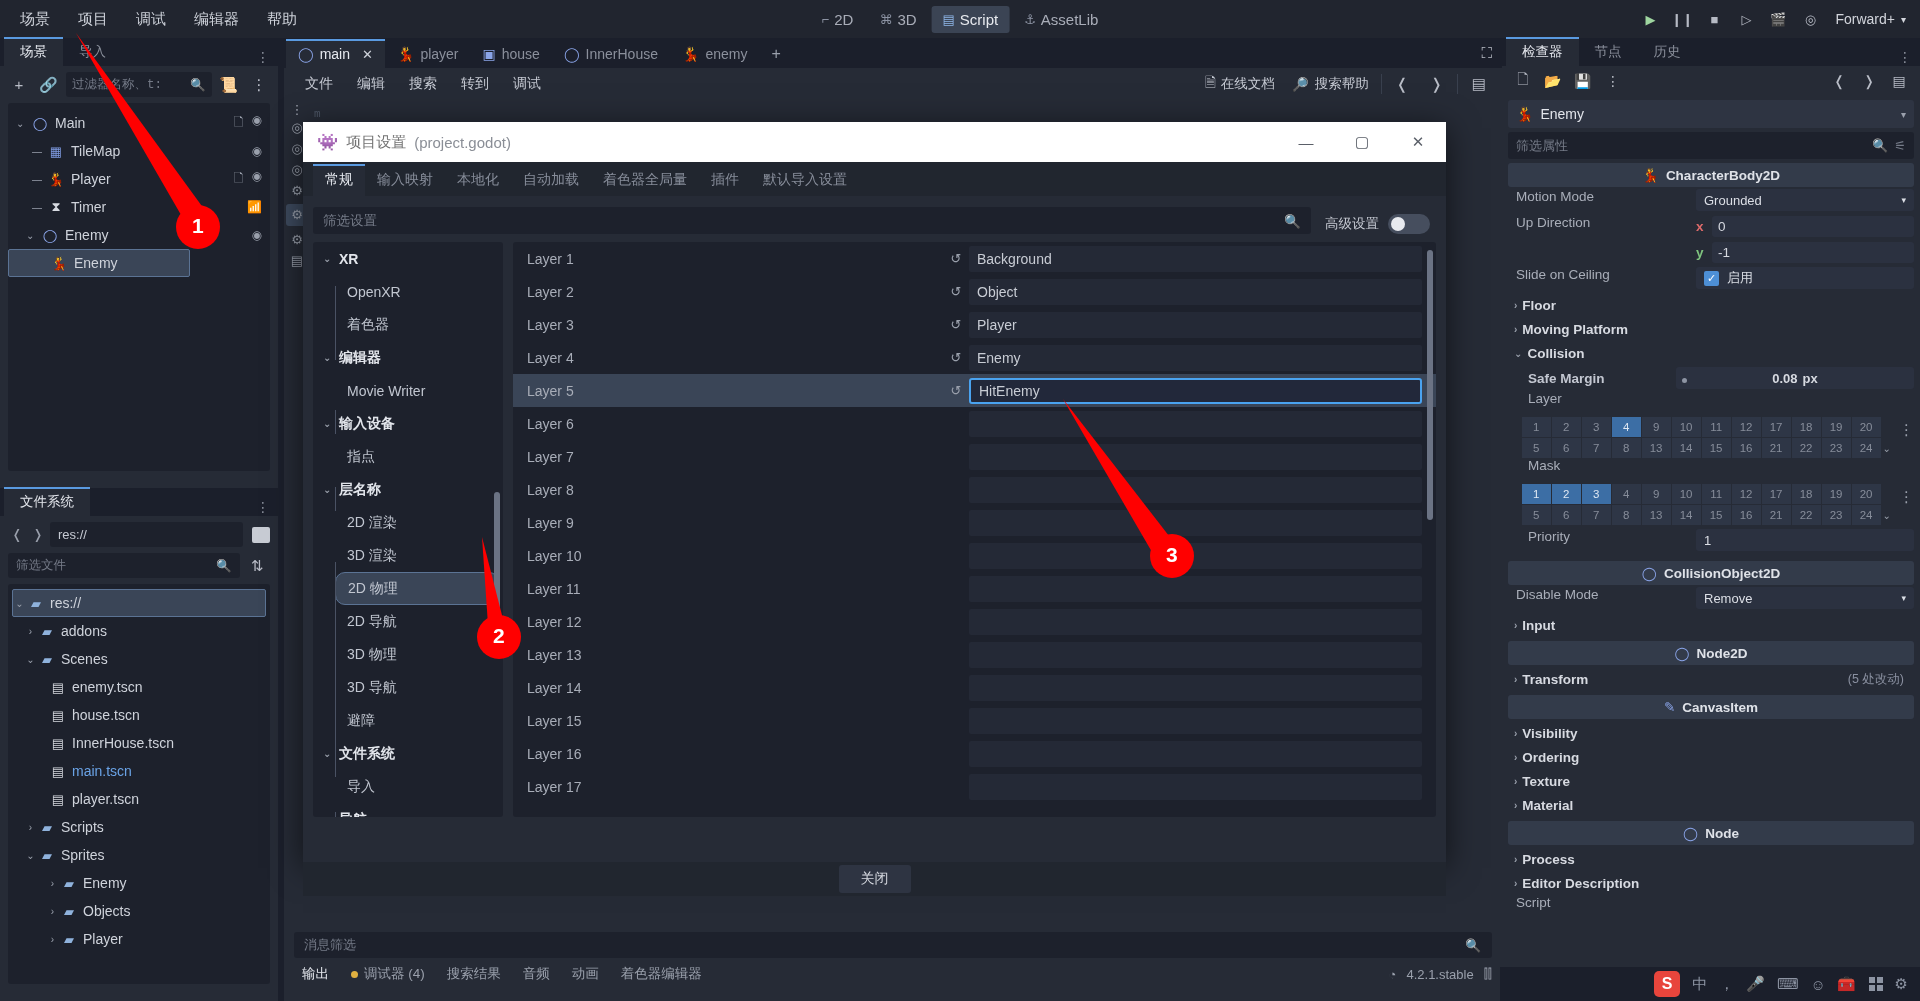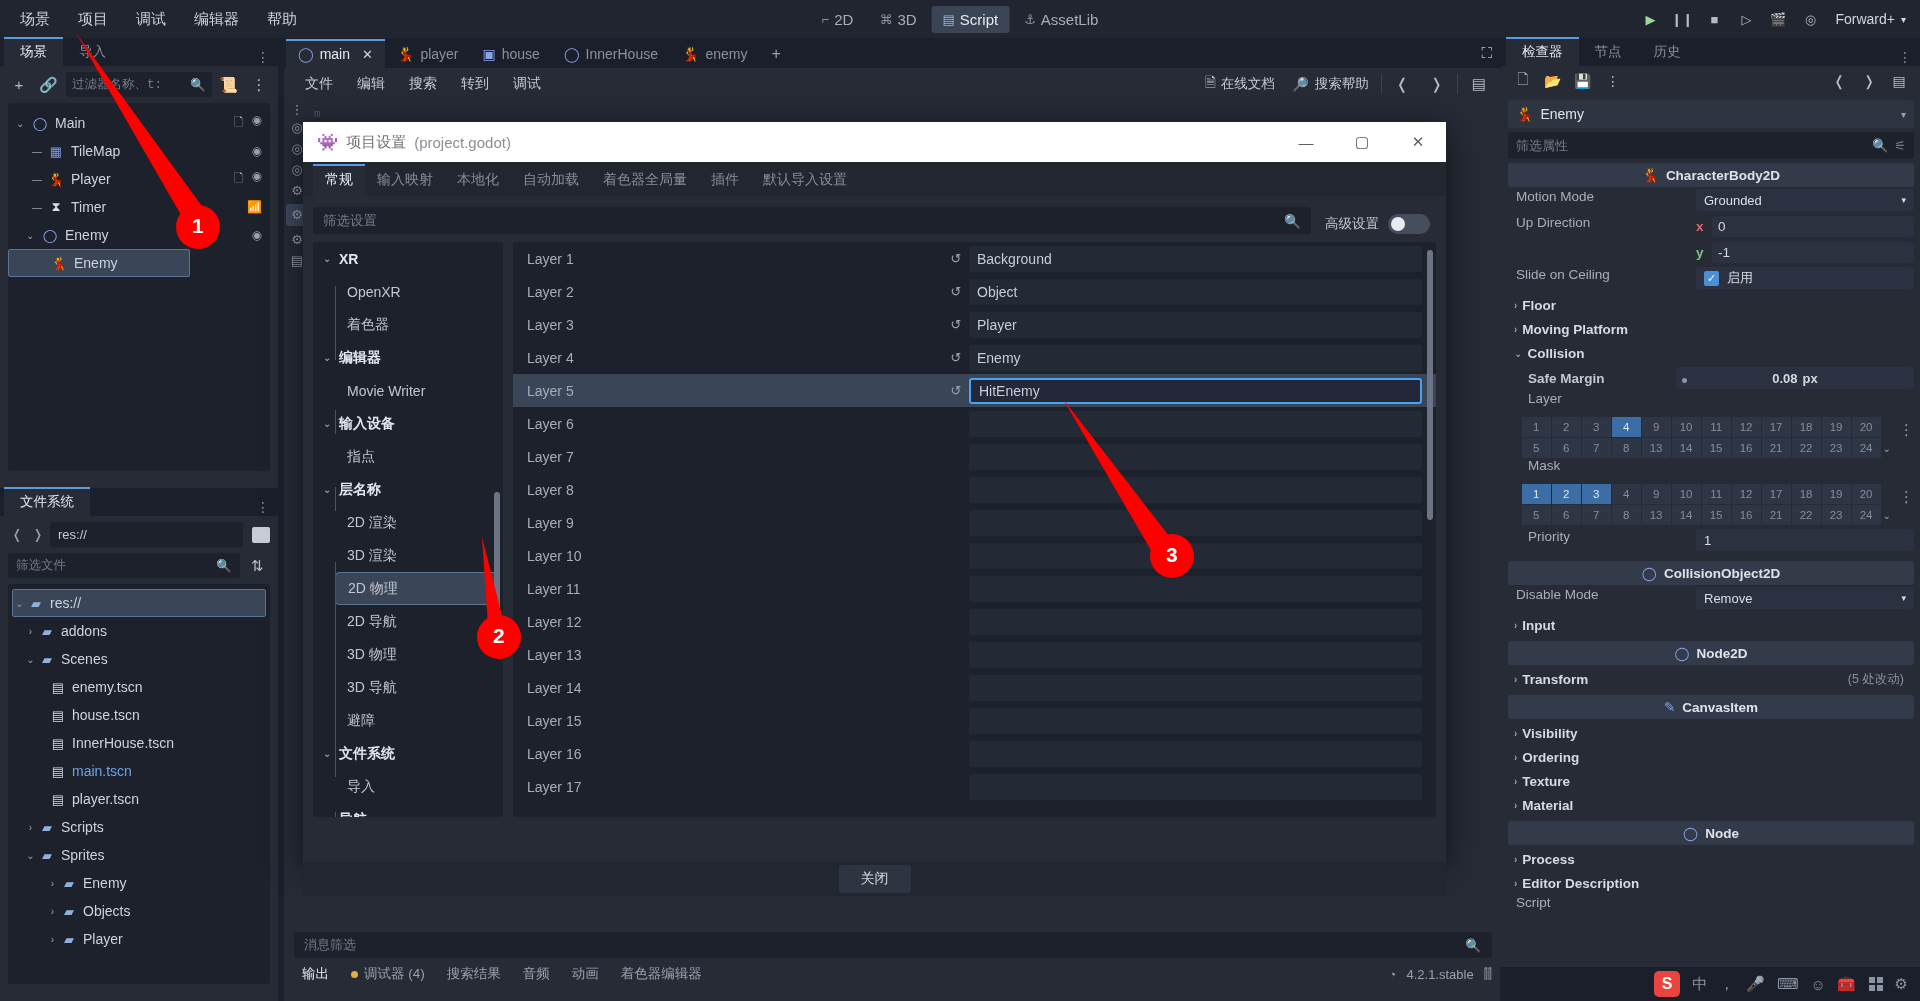--- a/index.html
+++ b/index.html
@@ -267,21 +267,21 @@
   }
   .adv-wrap { display:flex;align-items:center;gap:9px;font-size:13.5px;color:#c6cad3; padding-right:6px;}
   .toggle { width:42px;height:20px;background:#464e5e;border-radius:10px; position:relative;}
   .toggle .kn { position:absolute; left:3px; top:3px; width:14px;height:14px;border-radius:50%;background:#e8eaef;}
   .panes { display:flex; gap:0; margin-top:8px; height: 575px; }
   .pane-l { width: 190px; background:#1d212c; border-radius:3px; position:relative; overflow:hidden;}
   .pane-r { flex:1; background:#1d212c; border-radius:3px; margin-left:10px; position:relative; overflow:hidden;}
   .cat { display:flex;align-items:center; height:33px; font-size:14px; padding-left:10px; }
   .cat.group { font-weight:bold; color:#e2e5eb; }
   .cat.child { color:#c1c6d0; padding-left: 34px; }
-  .cat.child.sel { background:#3a4557; border:1px solid #5b7394; border-radius:4px; margin:0 4px 0 22px; padding-left:12px;}
+  .cat.child.sel { background:#3a4557; border:1px solid #5b7394; border-radius:10px; margin:0 4px 0 22px; padding-left:12px;}
   .cat .ccaret { width:16px; font-size:10px; color:#9aa0ac; }
   .tline { position:absolute; left:22px; width:1px; background:#4a5264; }
   .pane-scroll { position:absolute; right:3px; top:250px; width:6px; height:160px; background:#6b7384; border-radius:3px;}
   .pane-scroll2 { position:absolute; right:3px; top:8px; width:6px; height:270px; background:#6b7384; border-radius:3px;}
   .lrow { display:flex; align-items:center; height:33px; }
   .lrow .lname { width: 430px; font-size:14px; color:#a8adb8; padding-left:14px; }
   .lrow .lrev { width:26px; text-align:center; color:#9aa0ac; font-size:13px;}
   .lrow .lval {
     flex:1; margin-right: 14px; height:26px; background:#242936; border-radius:2px;
     display:flex; align-items:center; padding:0 8px; font-size:14px; color:#c8ccd4;

